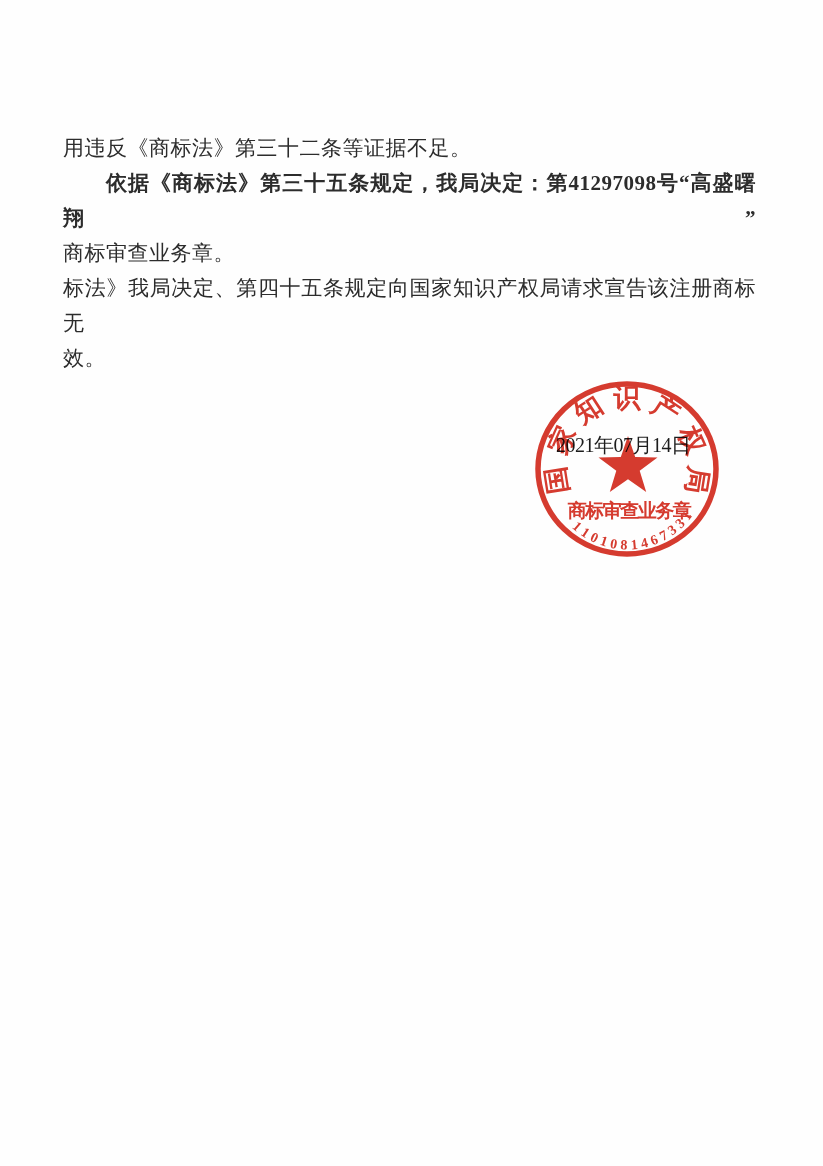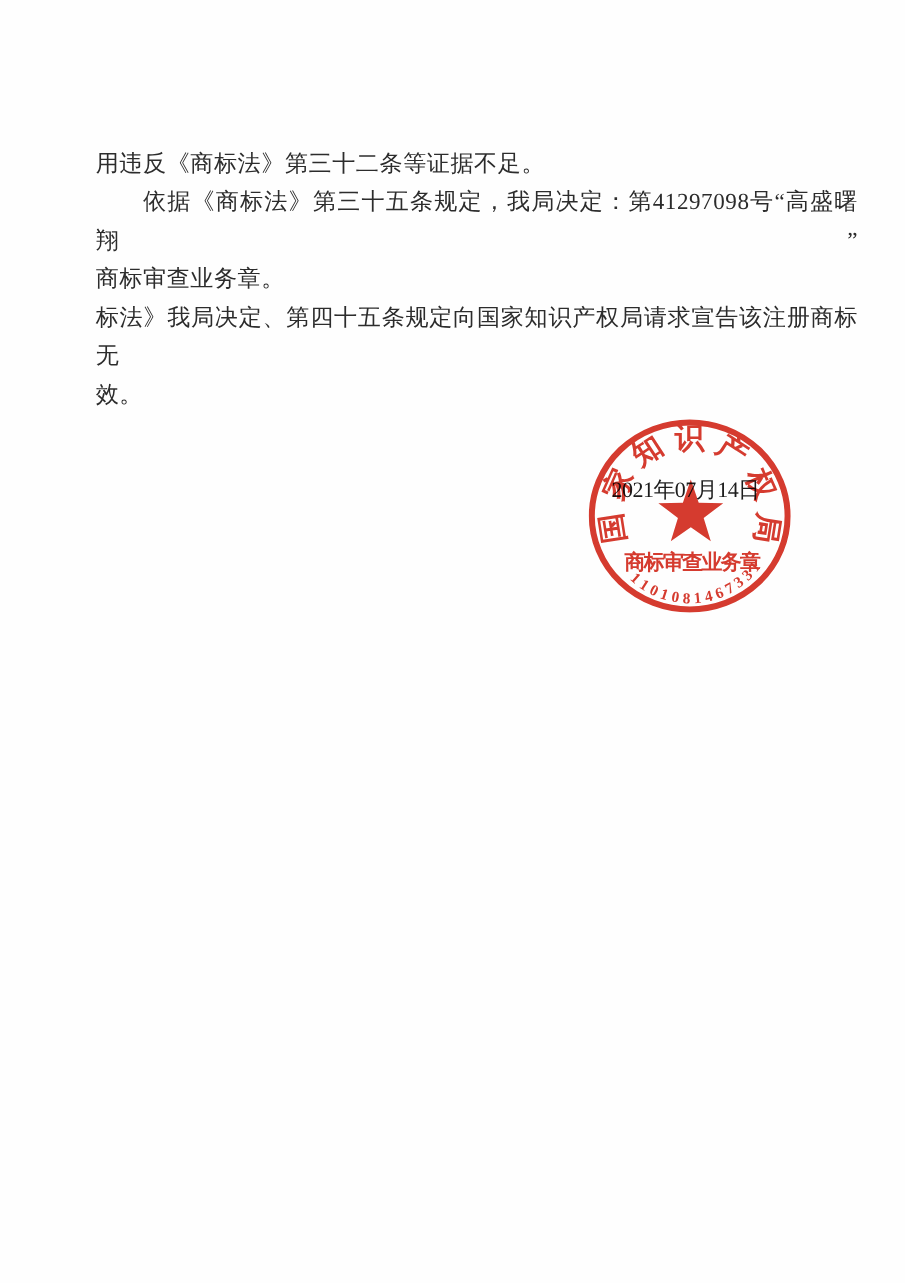--- a/index.html
+++ b/index.html
@@ -14,21 +14,21 @@
     position:absolute;inset:0;
     background:#fefefe;
   }
   .doc-text{
     position:absolute;
     left:63px;top:131px;width:693px;
     font-size:21px;line-height:35px;
     letter-spacing:0.5px;
   }
   .text-line{white-space:normal;}
-  .text-line.indent{text-indent:43px;}
+  .text-line.indent{text-indent:43px;font-weight:bold;}
   .text-line.justify{text-align:justify;text-align-last:justify;}
   .seal{
     position:absolute;
     left:535px;top:381px;
     width:184px;height:176px;
     z-index:2;
     mix-blend-mode:multiply;
     filter:blur(0.3px);
   }
   .seal svg{width:184px;height:176px;display:block;
@@ -41,21 +41,21 @@
     z-index:3;
     mix-blend-mode:multiply;
     white-space:nowrap;
   }
 </style>
 </head>
 <body>
 
 <div class="page">
 
-  <div class="doc-text" style="color: rgb(44, 44, 44); margin-left: 24px;">
+  <div class="doc-text" style="color: rgb(44, 44, 44);">
 
   <div class="text-line">用违反《商标法》第三十二条等证据不足。</div>
       <div class="text-line indent justify">依据《商标法》第三十五条规定，我局决定：第41297098号“高盛曙翔”</div>
       <div class="text-line">商标审查业务章。</div>
       <div class="text-line justify">标法》我局决定、第四十五条规定向国家知识产权局请求宣告该注册商标无</div>
       <div class="text-line">效。</div>
     </div>
 
   <div class="seal">
     <svg id="seal-svg" viewBox="0 0 184 176">

